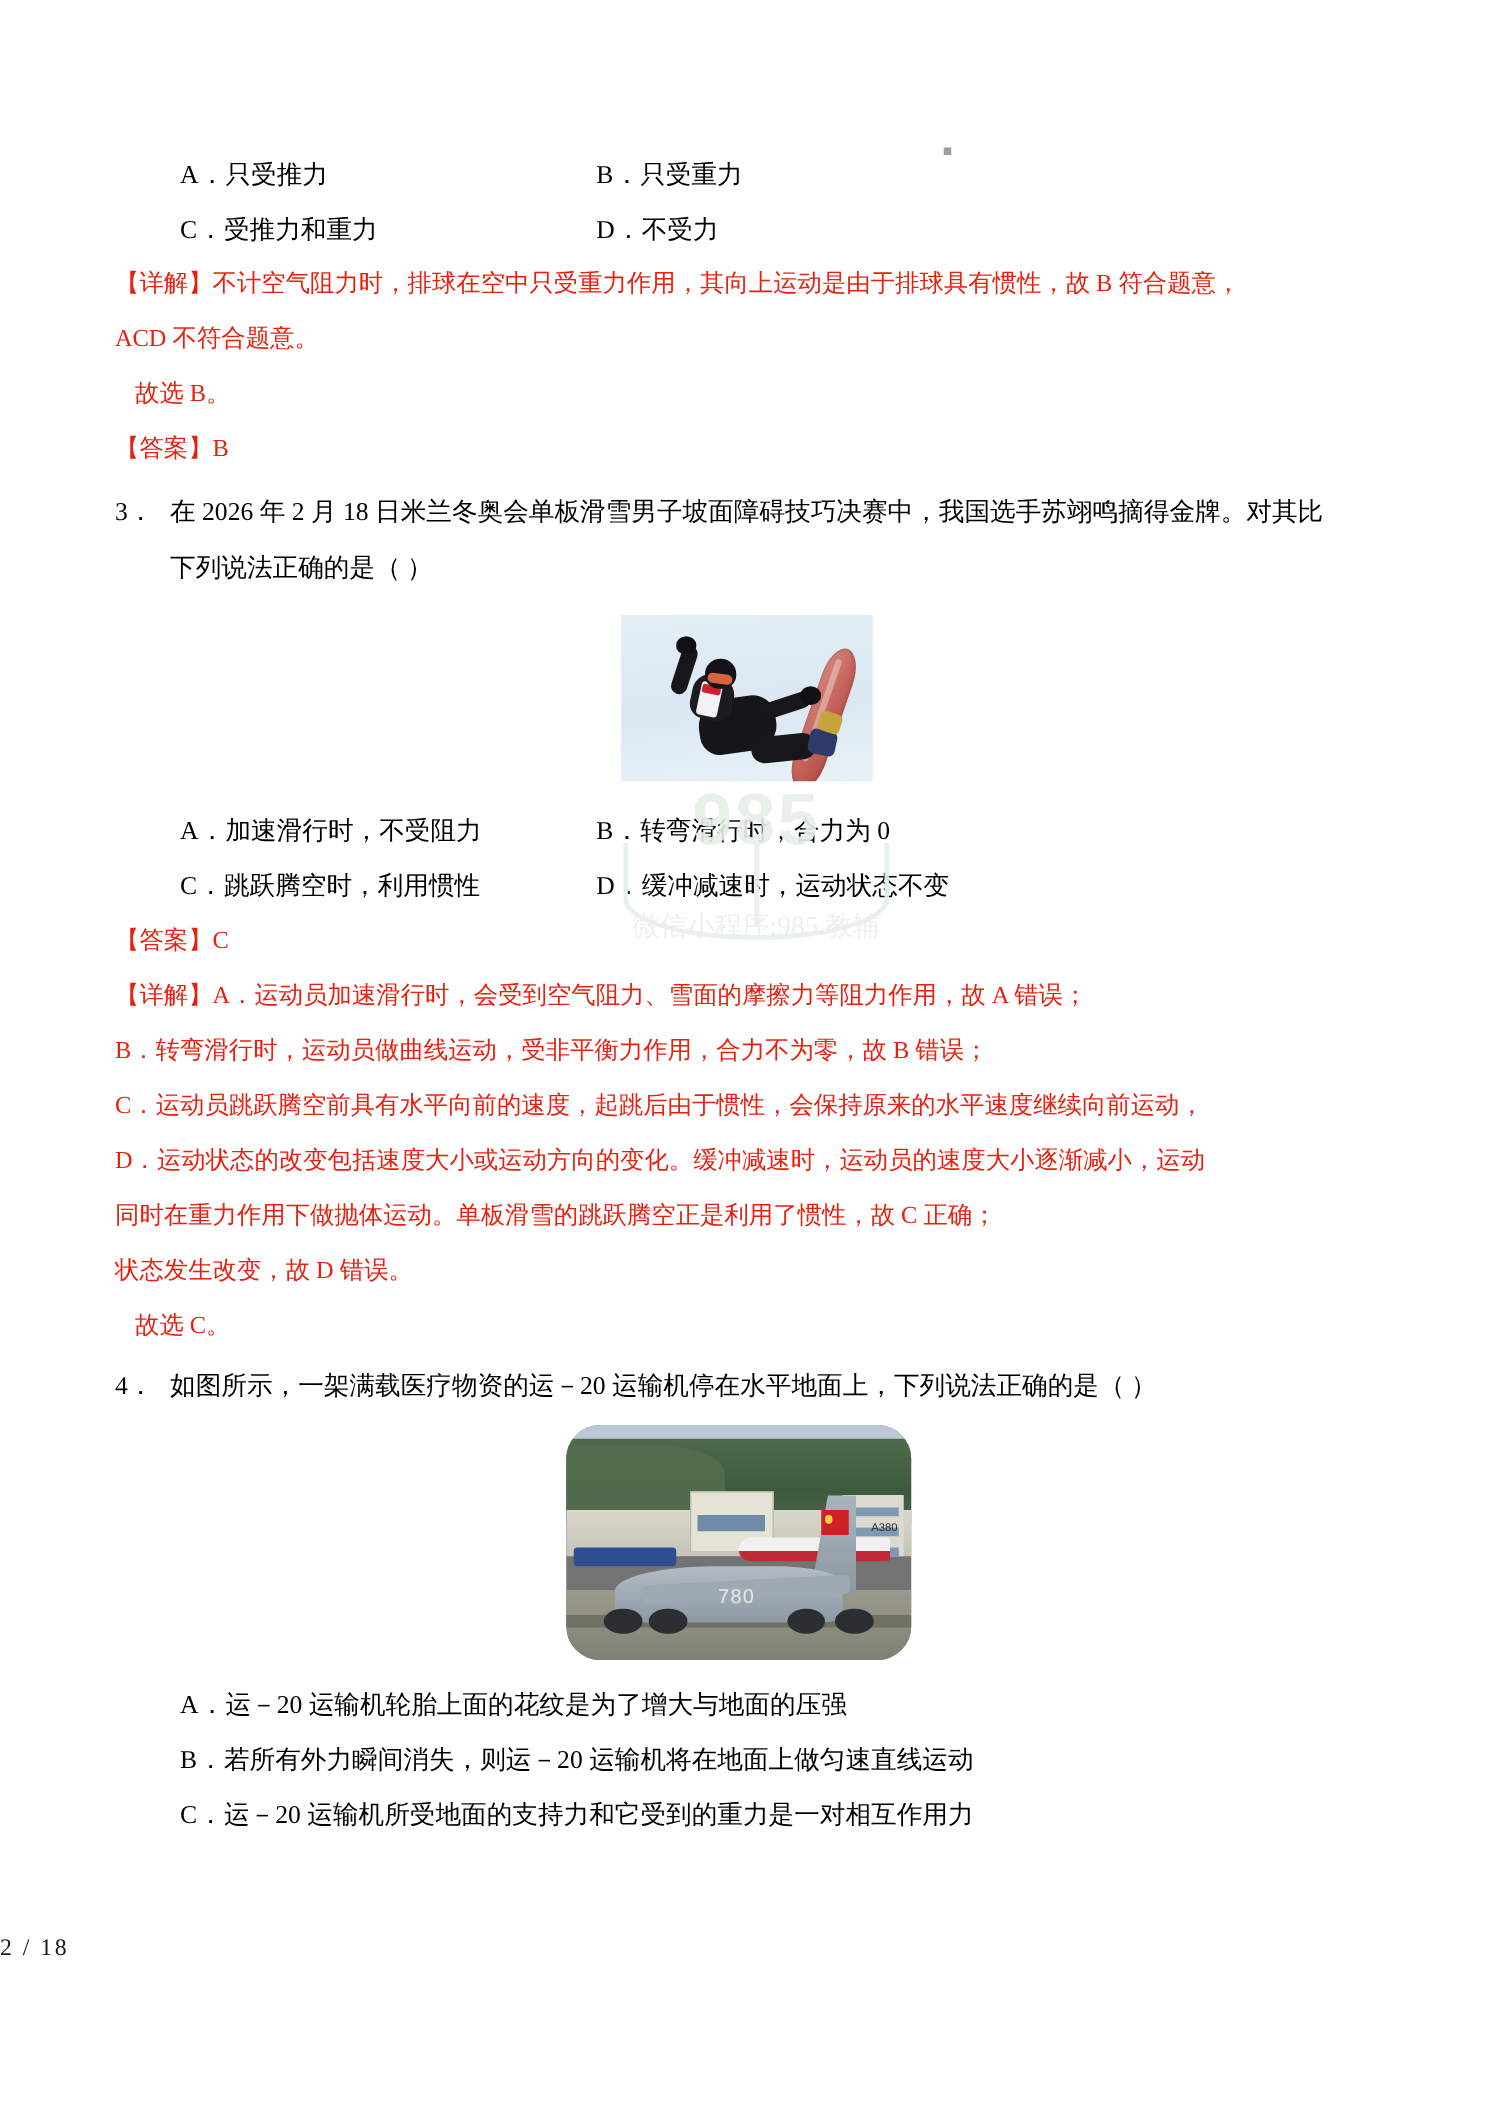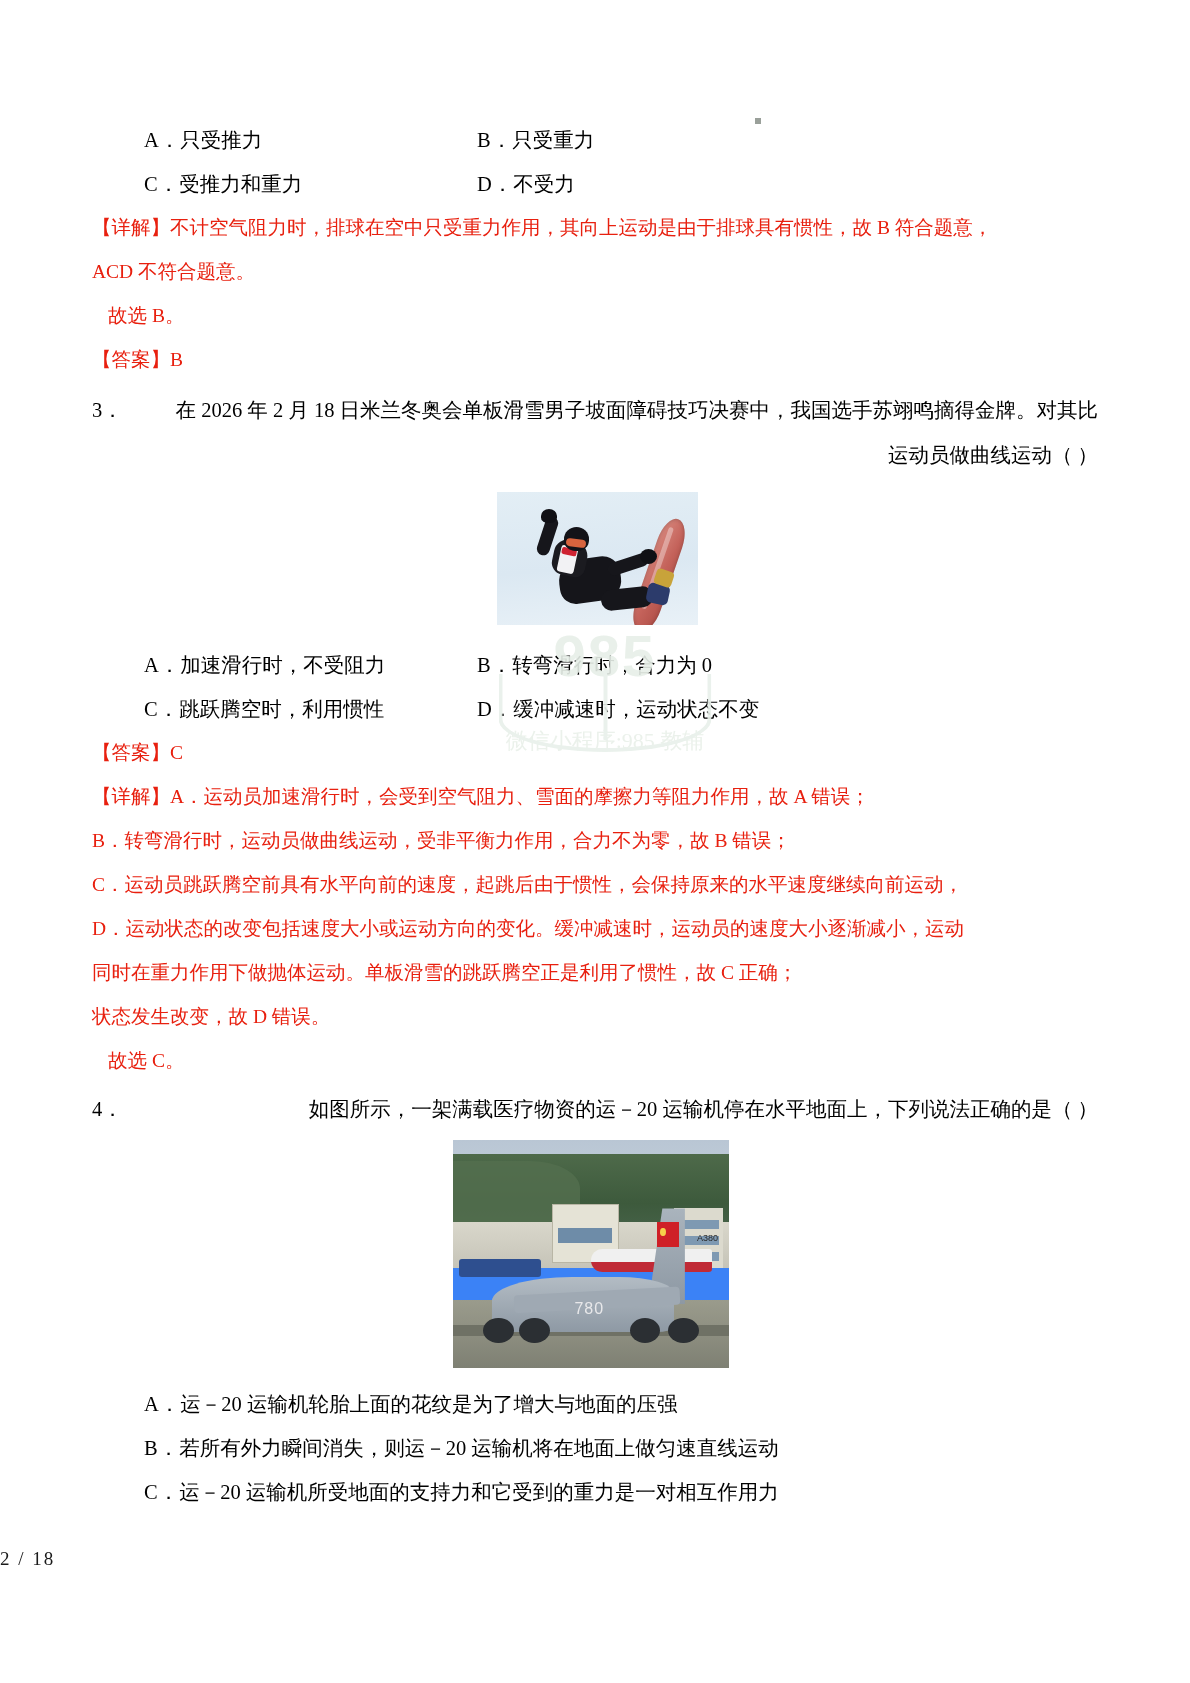--- a/index.html
+++ b/index.html
@@ -47,21 +47,21 @@
     line-height: 45px;
     padding-left: 44px;
   }
   .question .qnum {
     position: absolute;
     left: 0;
     top: 0;
     width: 36px;
     text-align: left;
   }
-  .qtext { display: block; text-align: right; }
+  .qtext { display: block; }
   .qtext .l2 { display: block; }
 
   
   .ans-block {
     font-size: 19.5px;
     line-height: 44px;
     color: #e8200f;
   }
   .ans-block .tag { font-weight: normal; }
   .ans-block .body { }
@@ -76,25 +76,26 @@
   .fig-snow {
     width: 201px;
     height: 133px;
     position: relative;
     overflow: hidden;
     background: #dfe9f1;
     margin-left: 4px;
   }
   .fig-plane {
     width: 276px;
-    height: 228px;
+    height: 188px;
     position: relative;
     overflow: hidden;
-    background: #3b82f6;
+    background: #737373;
     margin-left: -8px;
+    border-radius: 27px;
   }
 
   
   .snow-sky {
     position:absolute; inset:0;
     background: linear-gradient(175deg,#e3eef5 0%, #dbe8f2 55%, #e9f1f7 100%);
   }
   .sb-board {
     position:absolute;
     width: 26px; height: 118px;
@@ -309,21 +310,21 @@
     </div>
 
     <div class="ans-block">
       <span class="ans-line"><span class="tag">【答案】</span><span class="body">B</span></span>
     </div>
 
     <div class="question" style="margin-top:6px;">
       <span class="qnum">3．</span>
       <span class="qtext">
         <span class="l2">在 2026 年 2 月 18 日米兰冬奥会单板滑雪男子坡面障碍技巧决赛中，我国选手苏翊鸣摘得金牌。对其比</span>
-        <span class="l2">运动员做曲线运动（      ）</span>
+        <span class="l2">下列说法正确的是（      ）</span>
       </span>
     </div>
 
     <div class="figure" style="margin-top:14px;margin-bottom:18px;">
       <div class="fig-snow">
         <div class="snow-sky"></div>
         <div class="sb-board"></div>
         <div class="sb-arm-up"></div>
         <div class="sb-mitt-up"></div>
         <div class="sb-body"></div>

